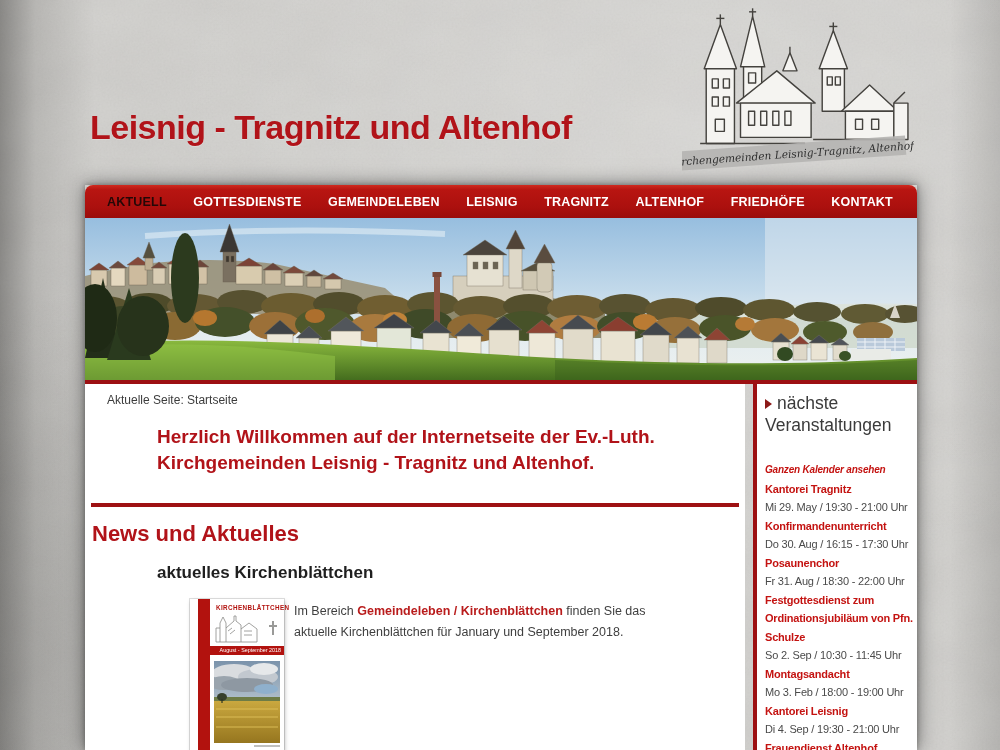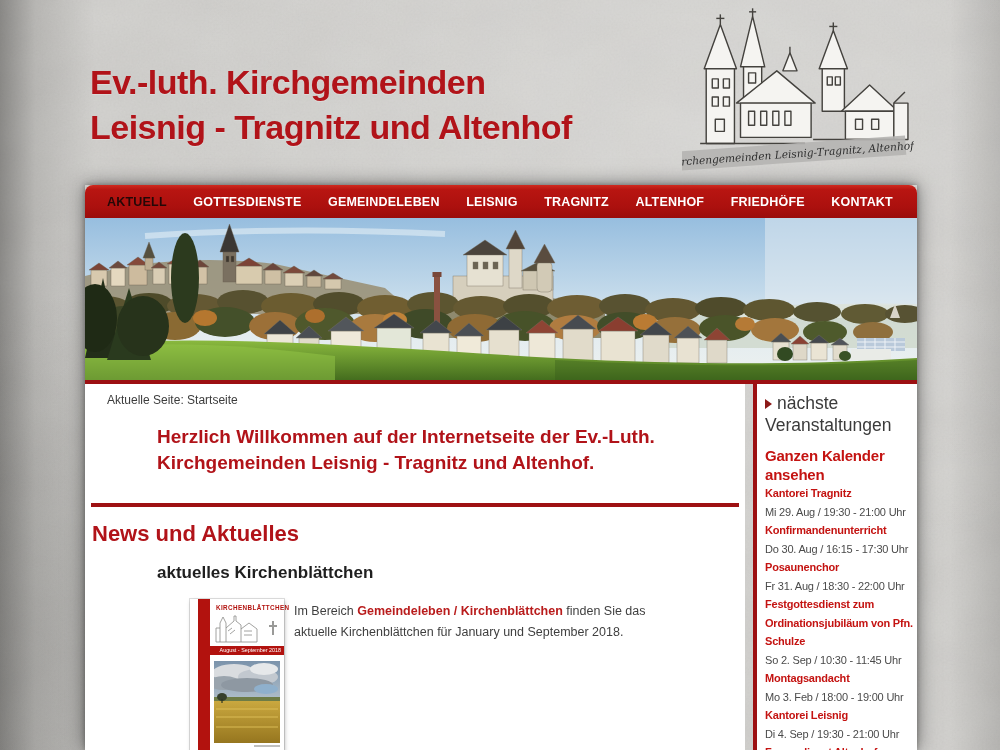--- a/index.html
+++ b/index.html
@@ -89,22 +89,22 @@
     padding:9px 2px 0 8px;box-sizing:border-box;overflow:hidden;
   }
   .sb-heading{
     margin:0;font-size:17.5px;line-height:21.5px;font-weight:normal;color:#3b3b3b;
   }
   .sb-arrow{
     display:inline-block;width:0;height:0;margin-right:5px;
     border-left:7px solid #8c1918;border-top:5px solid transparent;border-bottom:5px solid transparent;
   }
   .sb-cal-link{
-    display:block;margin-top:11px;font-size:15px;line-height:18.5px;font-weight:bold;
-    color:#c41311;letter-spacing:-.2px;text-decoration:none;cursor:pointer;
+    display:block;margin-top:25px;font-size:10px;line-height:18.5px;font-weight:bold;
+    color:#c41311;letter-spacing:-.2px;text-decoration:none;cursor:pointer;font-style:italic;
   }
   .event-list{list-style:none;margin:0;padding:0;}
   .ev-name{font-size:11px;line-height:18.5px;font-weight:bold;color:#c41311;letter-spacing:-.2px;cursor:pointer;}
   .ev-time{font-size:11px;line-height:18.5px;color:#4a4a4a;letter-spacing:-.2px;}
 </style>
 </head>
 <body>
 
 <div class="bg">
   <svg width="1000" height="750">
@@ -117,21 +117,21 @@
       <feColorMatrix type="matrix" values="0 0 0 0 0.96  0 0 0 0 0.96  0 0 0 0 0.95  0.4 0 0 0 0"></feColorMatrix>
       </filter>
     <rect width="1000" height="750" fill="#cfcecb"></rect>
     <rect width="1000" height="750" filter="url(#coarse)" opacity="0.35"></rect>
     <rect width="1000" height="750" filter="url(#fine)" opacity="0.3"></rect>
   </svg>
   <div class="shade"></div>
 </div>
 
 <h1 class="site-title">
-  <span>Ev.-luth. Kirchgemeinden</span><br>
+  <br>
   <span>Leisnig - Tragnitz und Altenhof</span>
 </h1>
 
 <svg class="logo" viewBox="0 0 230 168">
   <g stroke="#44423e" stroke-width="1.4" fill="#f5f4f1" stroke-linejoin="round">
     <polygon points="22,64 38,20 54,64"></polygon>
     <line x1="38" y1="20" x2="38" y2="10"></line>
       <line x1="34" y1="14" x2="42" y2="14"></line>
     <rect x="24" y="64" width="28" height="74"></rect>
     <rect x="30" y="74" width="6" height="9"></rect>
@@ -411,21 +411,21 @@
     </div>
 
     <aside class="sidebar">
       <h3 class="sb-heading">
         <span class="sb-arrow"></span><span>nächste Veranstaltungen</span>
       </h3>
       <a class="sb-cal-link">Ganzen Kalender ansehen</a>
       <ul class="event-list">
           <li>
             <div class="ev-name">Kantorei Tragnitz</div>
-            <div class="ev-time">Mi 29. Aug / 19:30 - 21:00 Uhr</div>
+            <div class="ev-time">Mi 29. May / 19:30 - 21:00 Uhr</div>
           </li>
           <li>
             <div class="ev-name">Konfirmandenunterricht</div>
             <div class="ev-time">Do 30. Aug / 16:15 - 17:30 Uhr</div>
           </li>
           <li>
             <div class="ev-name">Posaunenchor</div>
             <div class="ev-time">Fr 31. Aug / 18:30 - 22:00 Uhr</div>
           </li>
           <li>

